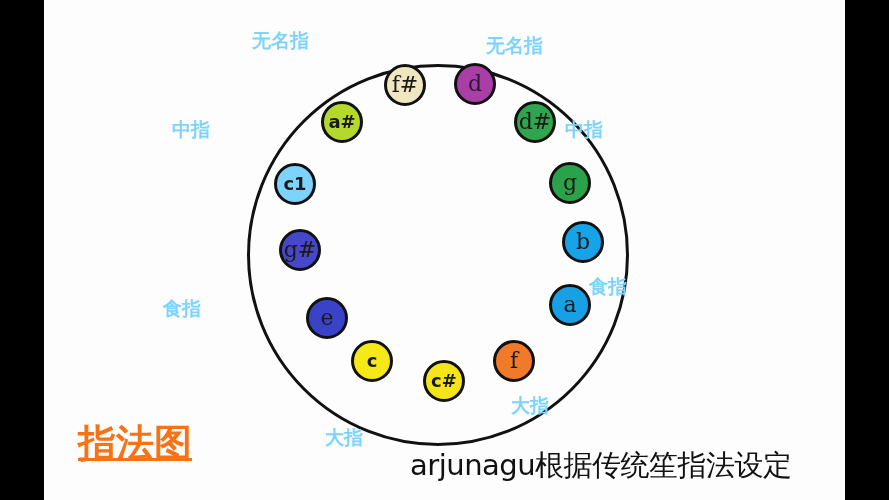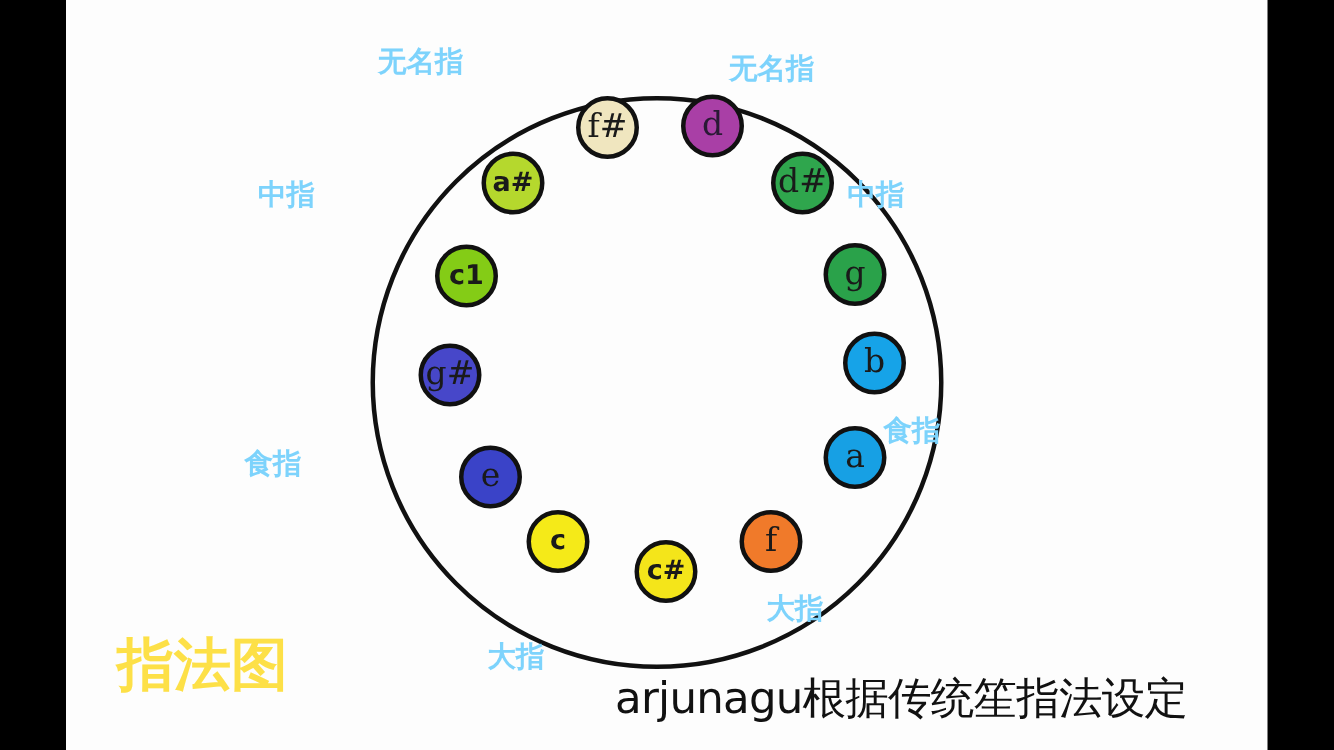--- a/index.html
+++ b/index.html
@@ -3,21 +3,21 @@
 <meta charset="utf-8">
 <style>
   html, body { margin:0; padding:0; }
   body { width:889px; height:500px; background:#000; position:relative; overflow:hidden; font-family:"DejaVu Sans", sans-serif; }
   .canvas { position:absolute; left:44px; top:0; width:801px; height:500px; background:#fdfdfd; }
   .ring { position:absolute; border:3px solid #111; border-radius:50%; box-sizing:border-box; }
   .note { position:absolute; width:42px; height:42px; border:3px solid #111; border-radius:50%; box-sizing:border-box;
           display:flex; align-items:center; justify-content:center; font-family:"DejaVu Serif", serif; font-size:22px; color:#1a1a1a; line-height:1; }
   .note.sans { font-family:"DejaVu Sans", sans-serif; font-weight:bold; font-size:18px; }
   .finger { position:absolute; font-family:"DejaVu Sans", sans-serif; font-weight:bold; font-size:19px; color:#7dd3fc; white-space:nowrap; }
-  .title { position:absolute; font-family:"DejaVu Sans", sans-serif; font-weight:bold; font-size:38px; color:#fde047; white-space:nowrap; }
+  .title { position:absolute; font-family:"DejaVu Sans", sans-serif; font-weight:bold; font-size:38px; color:#f97316; white-space:nowrap;text-decoration:underline; }
   .caption { position:absolute; font-family:"DejaVu Sans", sans-serif; font-size:29px; color:#111; white-space:nowrap; letter-spacing:-0.5px;text-align:right; }
 </style>
 </head>
 <body>
 
 <div class="canvas"></div>
 <div id="ring" class="ring" style="left: 247px; top: 64px; width: 382px; height: 382px;"></div>
 <div id="fingers">
     <div class="finger" style="left: 252px; top: 28px;">无名指</div>
     <div class="finger" style="left: 486px; top: 33px;">无名指</div>
@@ -34,21 +34,21 @@
     </div>
     <div class="note" style="left: 454px; top: 63px; background: rgb(169, 63, 166); color: rgb(42, 26, 53);">
       <span>d</span>
     </div>
     <div class="note sans" style="left: 321px; top: 101px; background: rgb(181, 216, 45); color: rgb(26, 26, 26);">
       <span>a#</span>
     </div>
     <div class="note" style="left: 514px; top: 101px; background: rgb(47, 166, 77); color: rgb(26, 26, 26);">
       <span>d#</span>
     </div>
-    <div class="note sans" style="left: 290px; top: 163px; background: #84cc16; color: rgb(26, 26, 26);">
+    <div class="note sans" style="left: 274px; top: 163px; background: #7dd3fc; color: rgb(26, 26, 26);">
       <span>c1</span>
     </div>
     <div class="note" style="left: 549px; top: 162px; background: rgb(42, 162, 74); color: rgb(26, 26, 26);">
       <span>g</span>
     </div>
     <div class="note" style="left: 279px; top: 229px; background: rgb(71, 71, 201); color: rgb(26, 26, 26);">
       <span>g#</span>
     </div>
     <div class="note" style="left: 562px; top: 221px; background: rgb(22, 163, 232); color: rgb(26, 26, 26);">
       <span>b</span>

